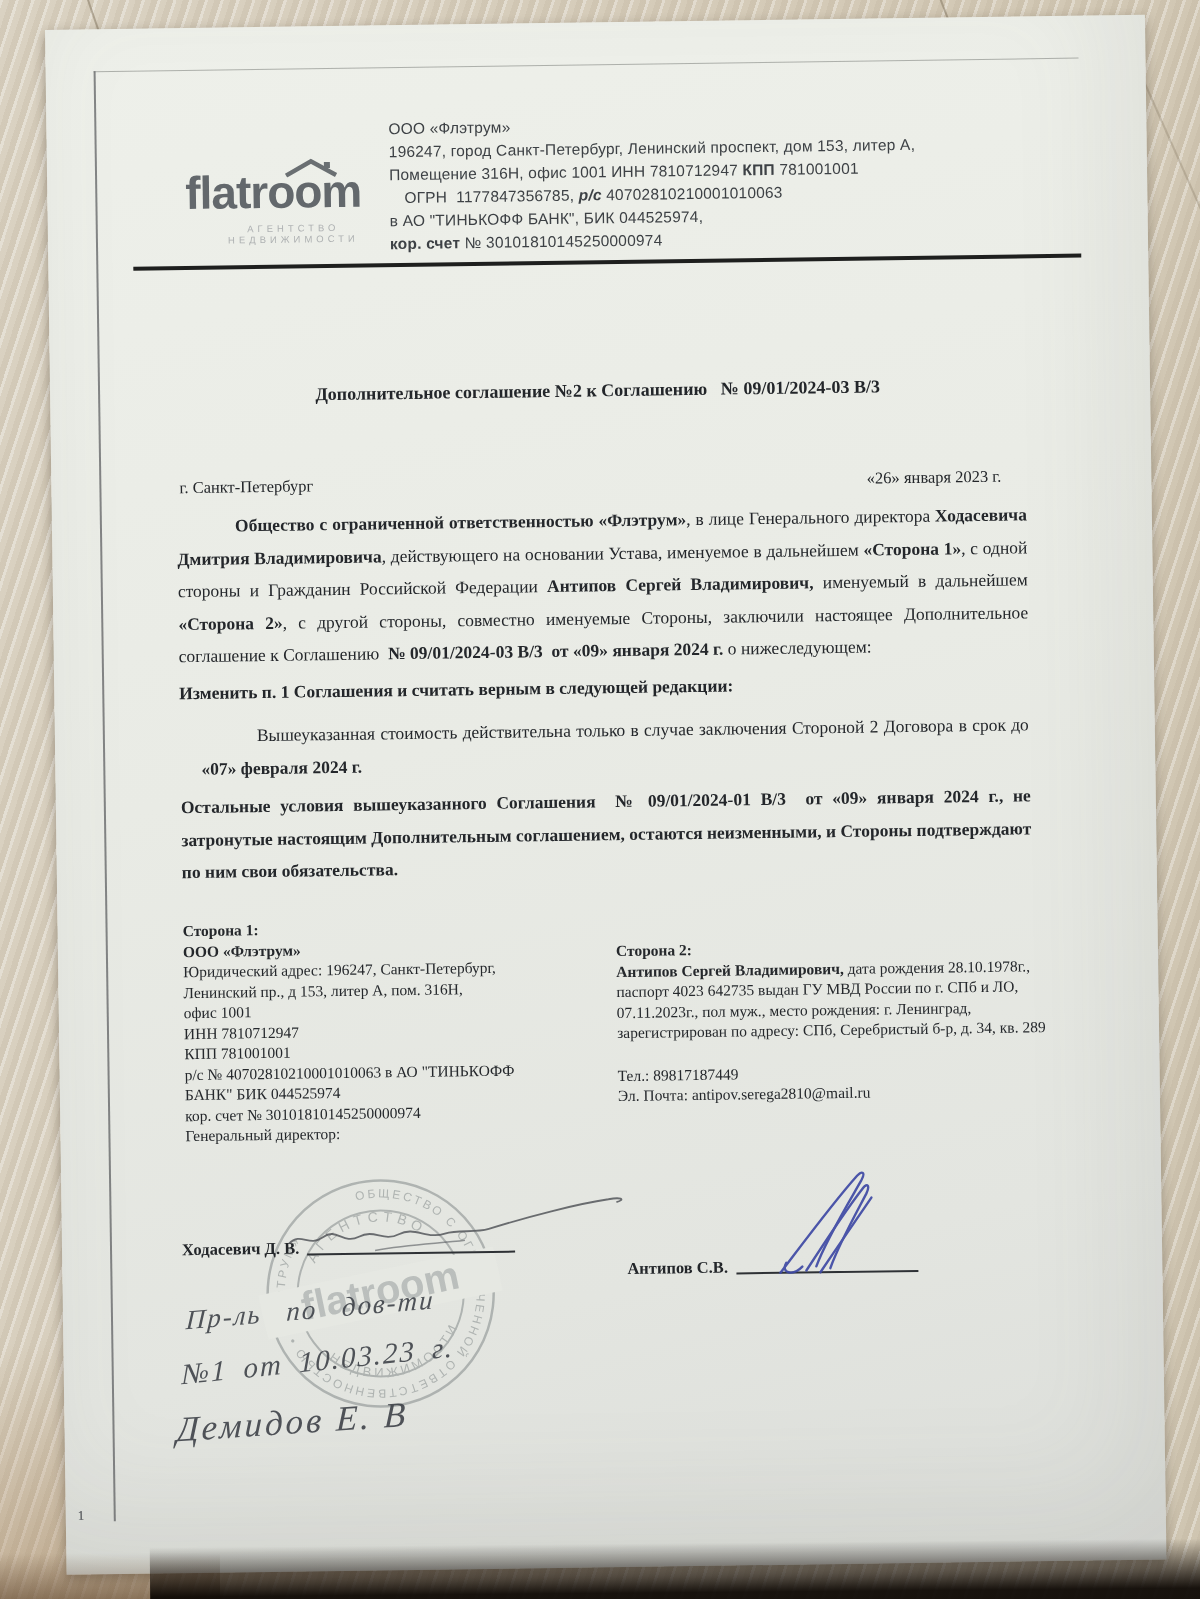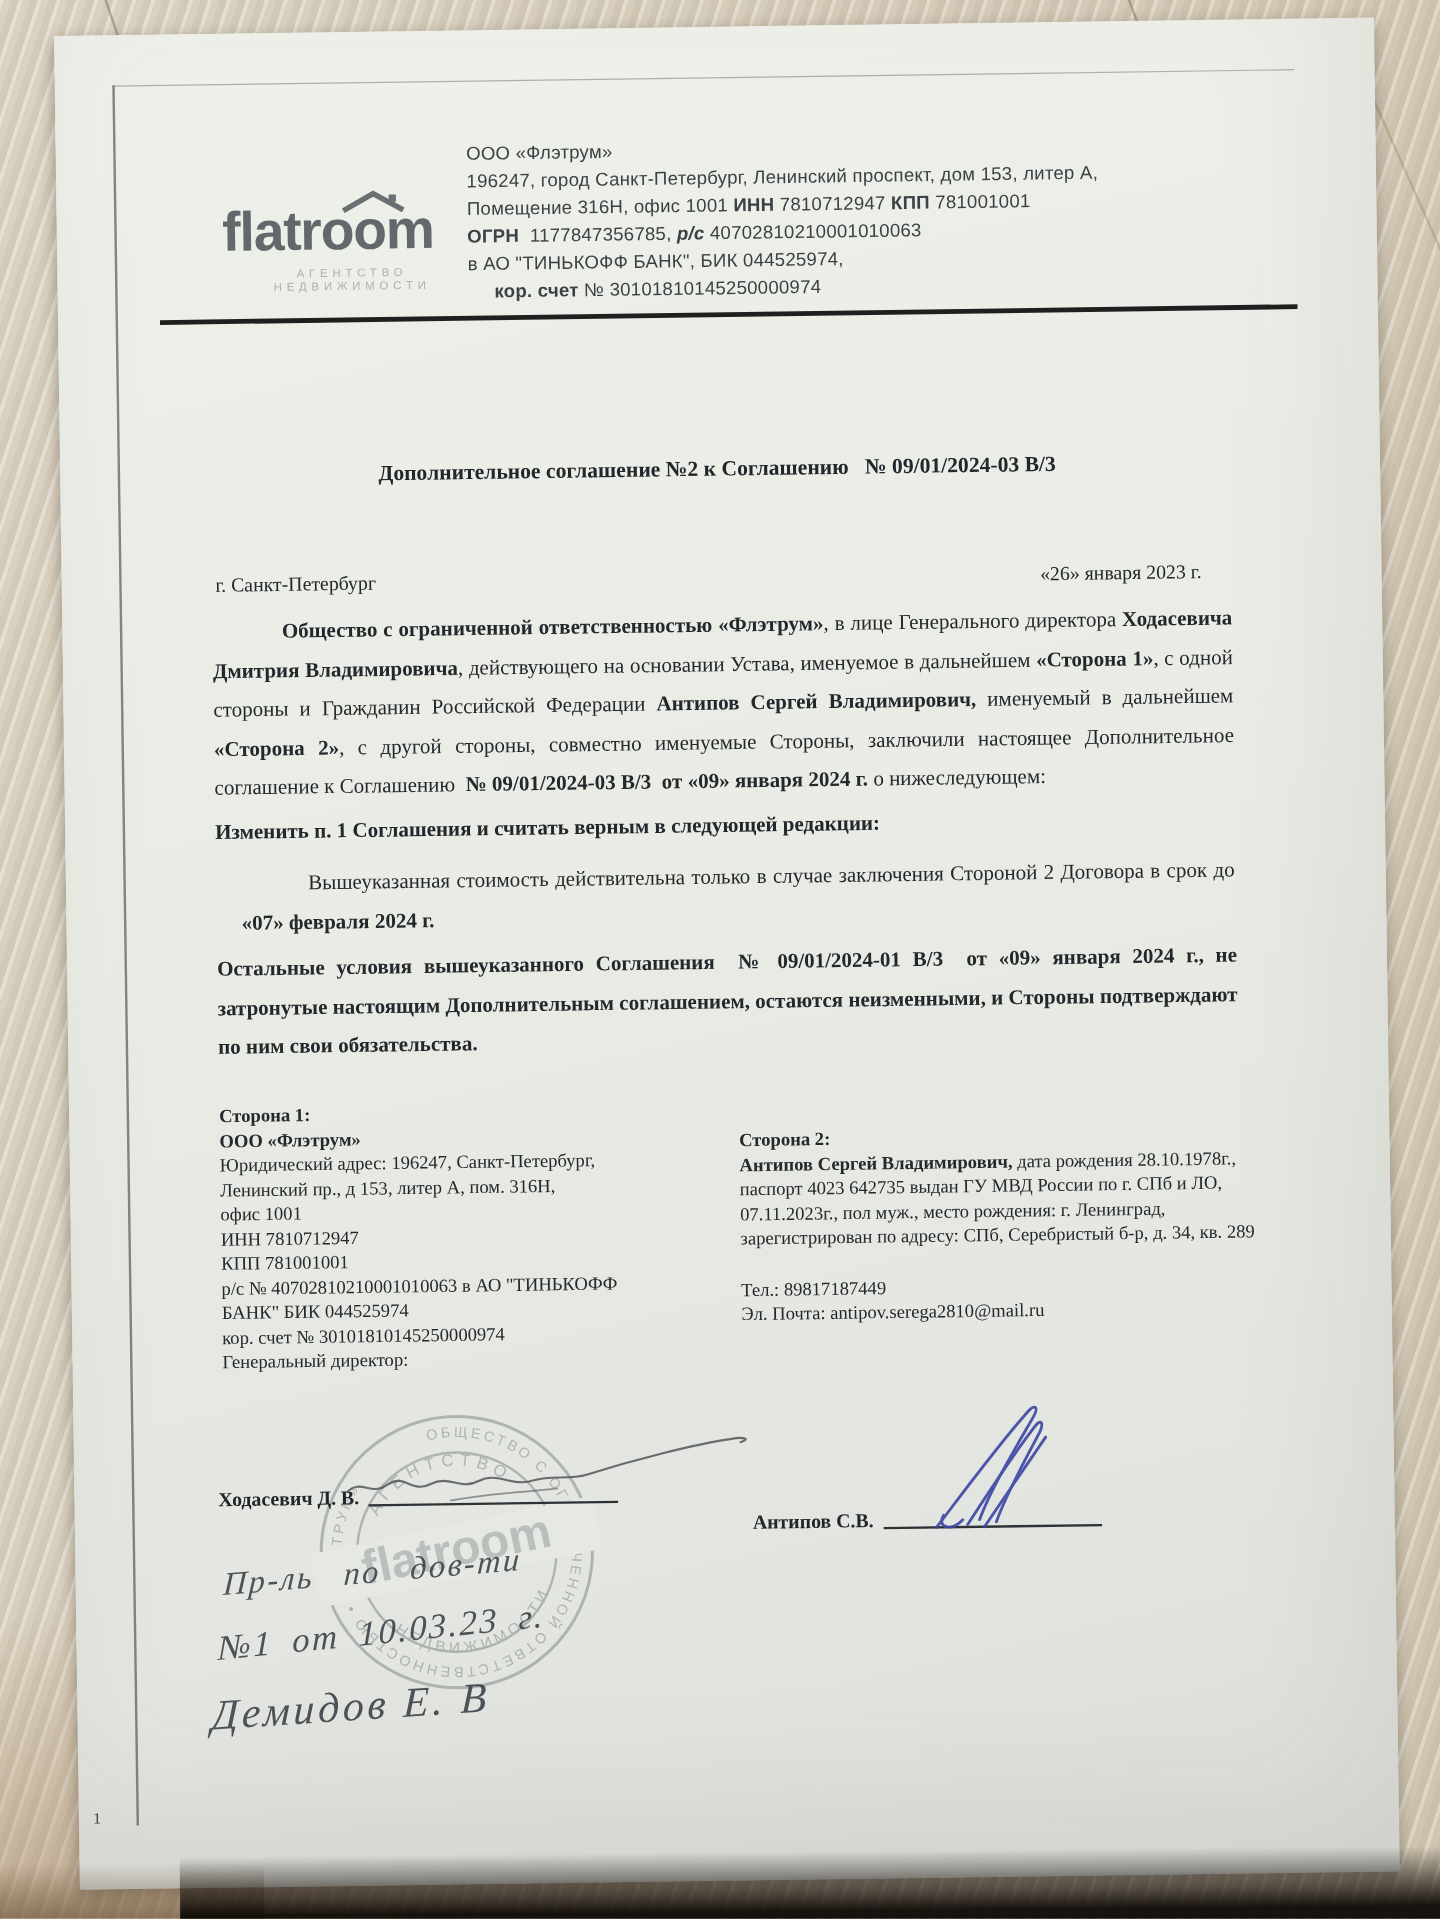--- a/index.html
+++ b/index.html
@@ -101,24 +101,24 @@
       <svg class="roof" width="58" height="20" viewBox="0 0 58 20">
         <path d="M4,18 L29,4 L54,18" stroke="#6a6f72" stroke-width="4.5" fill="none"></path>
         <rect x="42" y="5" width="6" height="6" fill="#6a6f72"></rect>
       </svg>
     </div>
     <div class="tagline">АГЕНТСТВО НЕДВИЖИМОСТИ</div>
   </div>
   <div class="lh-info">
     <div>ООО «Флэтрум»</div>
     <div>196247, город Санкт-Петербург, Ленинский проспект, дом 153, литер А,</div>
-    <div><span>Помещение 316Н, офис 1001 </span><span style="font-weight: bold;">ИНН</span><span> 7810712947 </span><span style="font-weight: bold;">КПП</span><span> 781001001</span></div>
-    <div><span style="font-weight: bold;">ОГРН</span><span>&nbsp; 1177847356785, </span><span style="font-weight: bold; font-style: italic;">р/с</span><span> 40702810210001010063</span></div>
+    <div><span>Помещение 316Н, офис 1001 </span><span style="font-weight: normal;">ИНН</span><span> 7810712947 </span><span style="font-weight: bold;">КПП</span><span> 781001001</span></div>
+    <div><span style="font-weight: normal; margin-left: 15px;">ОГРН</span><span>&nbsp; 1177847356785, </span><span style="font-weight: bold; font-style: italic;">р/с</span><span> 40702810210001010063</span></div>
     <div>в АО "ТИНЬКОФФ БАНК", БИК  044525974,</div>
-    <div><span style="font-weight: bold; margin-left: 22px;">кор. счет</span><span> № 30101810145250000974</span></div>
+    <div><span style="font-weight: bold;">кор. счет</span><span> № 30101810145250000974</span></div>
   </div>
   <div class="rule"></div>
 
   <div class="doc-title">Дополнительное соглашение №2 к Соглашению&nbsp;&nbsp; № 09/01/2024-03 В/3</div>
   <div class="place-date">
     <span>г. Санкт-Петербург</span>
     <span>«26» января 2023 г.</span>
   </div>
   <p class="para p1"><span style="font-weight: bold;">Общество с ограниченной ответственностью «Флэтрум»</span><span>, в лице Генерального директора </span><span style="font-weight: bold;">Ходасевича Дмитрия Владимировича</span><span>, действующего на основании Устава, именуемое в дальнейшем </span><span style="font-weight: bold;">«Сторона 1»</span><span>, с одной стороны и Гражданин Российской Федерации </span><span style="font-weight: bold;">Антипов Сергей Владимирович,</span><span> именуемый в дальнейшем </span><span style="font-weight: bold;">«Сторона 2»</span><span>, с другой стороны, совместно именуемые Стороны, заключили настоящее Дополнительное соглашение к Соглашению&nbsp; </span><span style="font-weight: bold;">№ 09/01/2024-03 В/3&nbsp; от «09» января 2024 г.</span><span> о нижеследующем:</span></p>
   <p class="amend-head">Изменить п. 1  Соглашения и считать верным в следующей редакции:</p>

